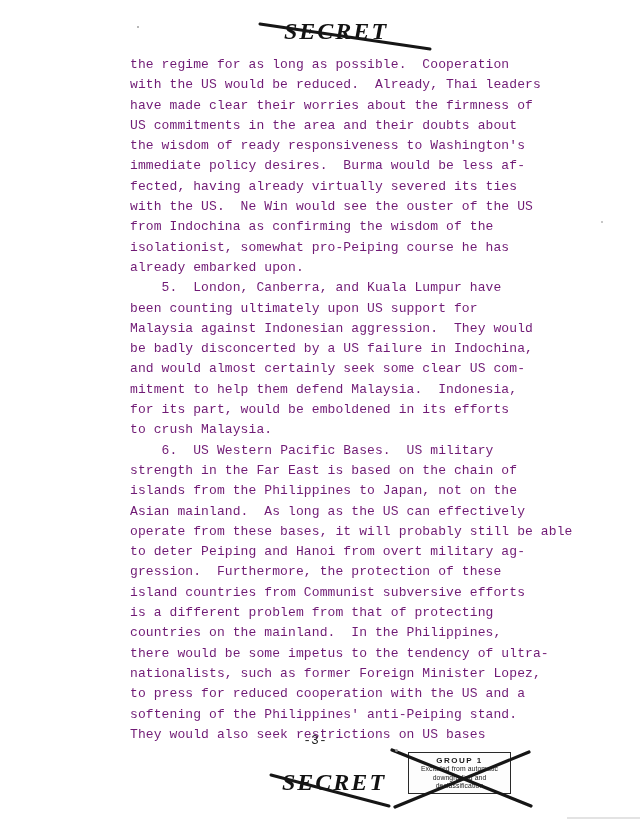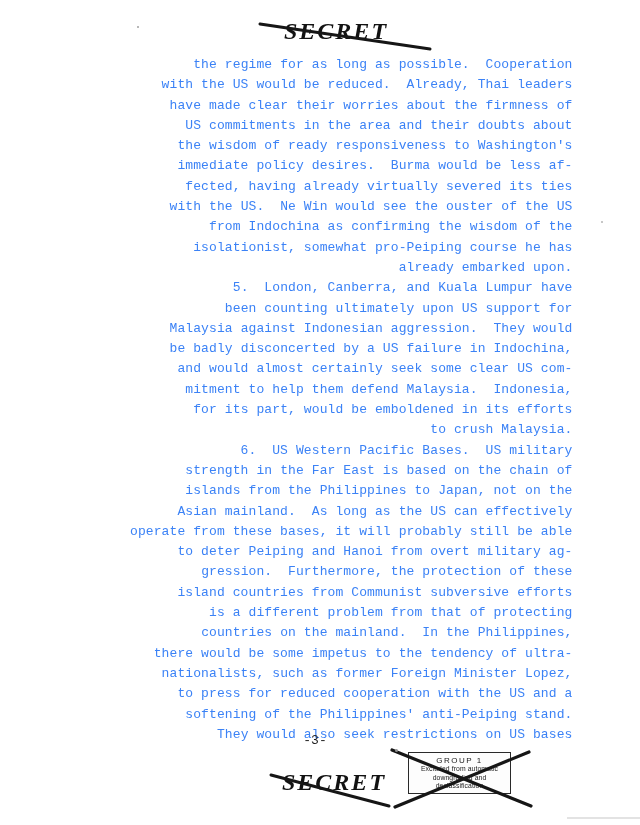--- a/index.html
+++ b/index.html
@@ -11,23 +11,22 @@
     overflow: hidden;
     font-family: "Liberation Mono", "DejaVu Sans Mono", monospace;
   }
   #doc-body {
     position: absolute;
     left: 130px;
     top: 55px;
     font-size: 13px;
     line-height: 20.3px;
     letter-spacing: 0.1px;
-    color: #3b82f6;
+    color: #701a75;
     white-space: pre;
-    text-align: right;
   }
   .doc-line { height: 20.3px; }
   .underlined {
     text-underline-offset: 3px;
     text-decoration-thickness: 1px;
   }
   #page-number {
     position: absolute;
     left: 130px;
     top: 733px;
@@ -54,21 +53,21 @@
     width: 103px;
     height: 42px;
     box-sizing: border-box;
     border: 1.5px solid #2a2a2a;
     padding-top: 3px;
     text-align: center;
     font-family: "Liberation Sans", "DejaVu Sans", sans-serif;
     color: #1a1a1a;
     background: #fdfdfd;
   }
-  .group-title { font-size: 8px; letter-spacing: 1.5px; line-height: 9px; font-weight: normal; }
+  .group-title { font-size: 8px; letter-spacing: 1.5px; line-height: 9px; font-weight: bold; }
   .group-line  { font-size: 6.8px; line-height: 8.6px; letter-spacing: 0.1px; }
   #marks-overlay {
     position: absolute;
     left: 0; top: 0;
     width: 640px; height: 825px;
     pointer-events: none;
   }
   .artifact-dot {
     position: absolute;
     border-radius: 50%;

